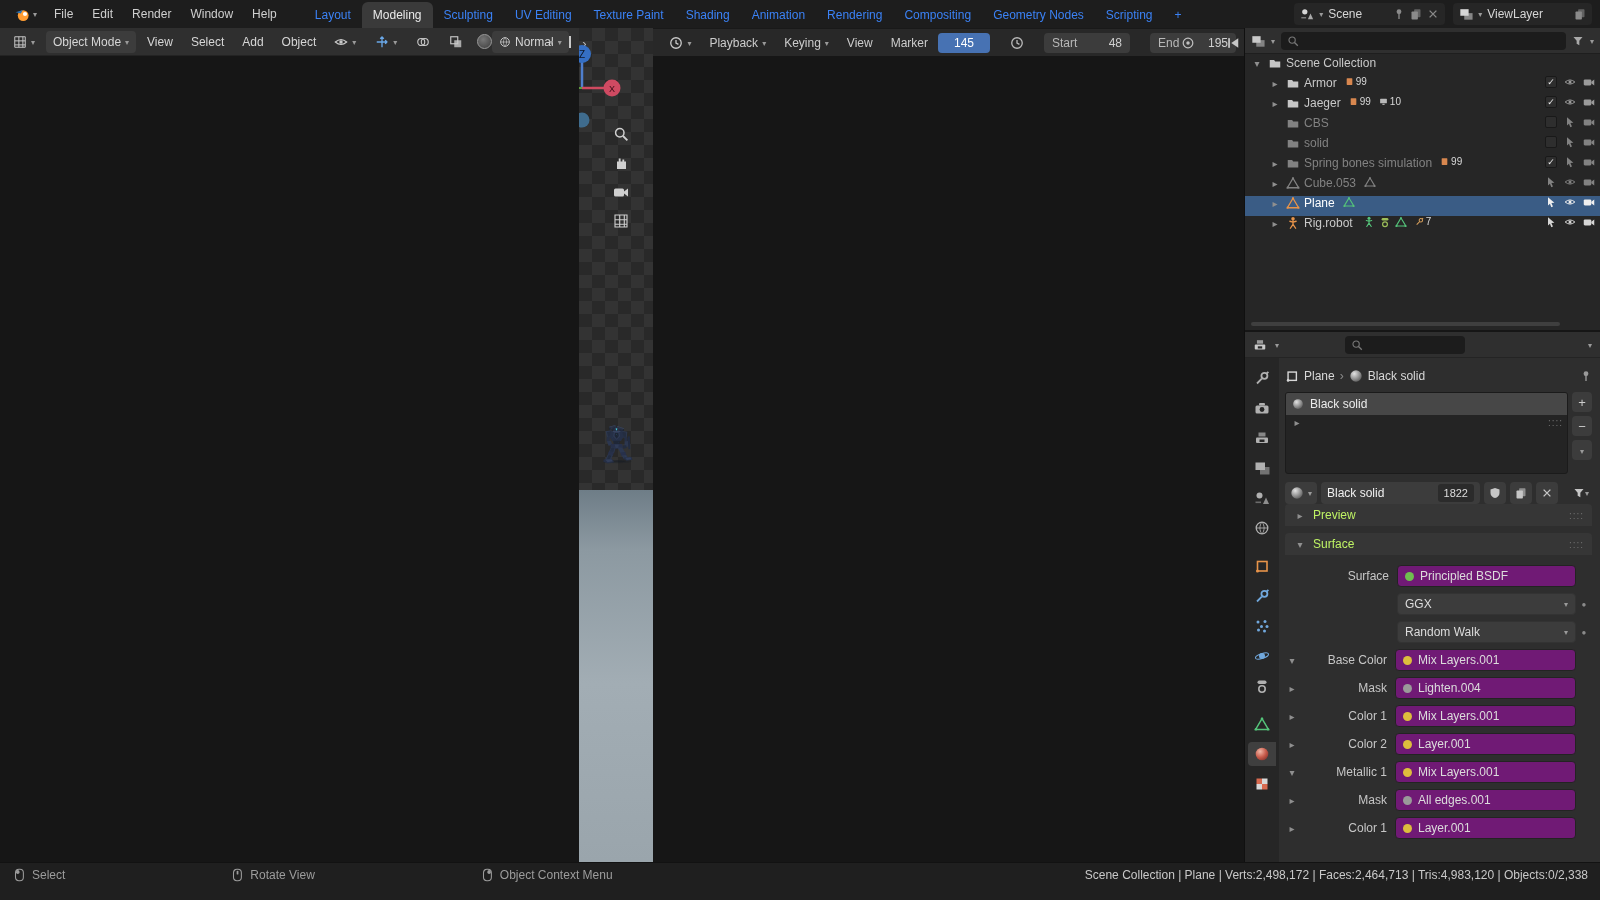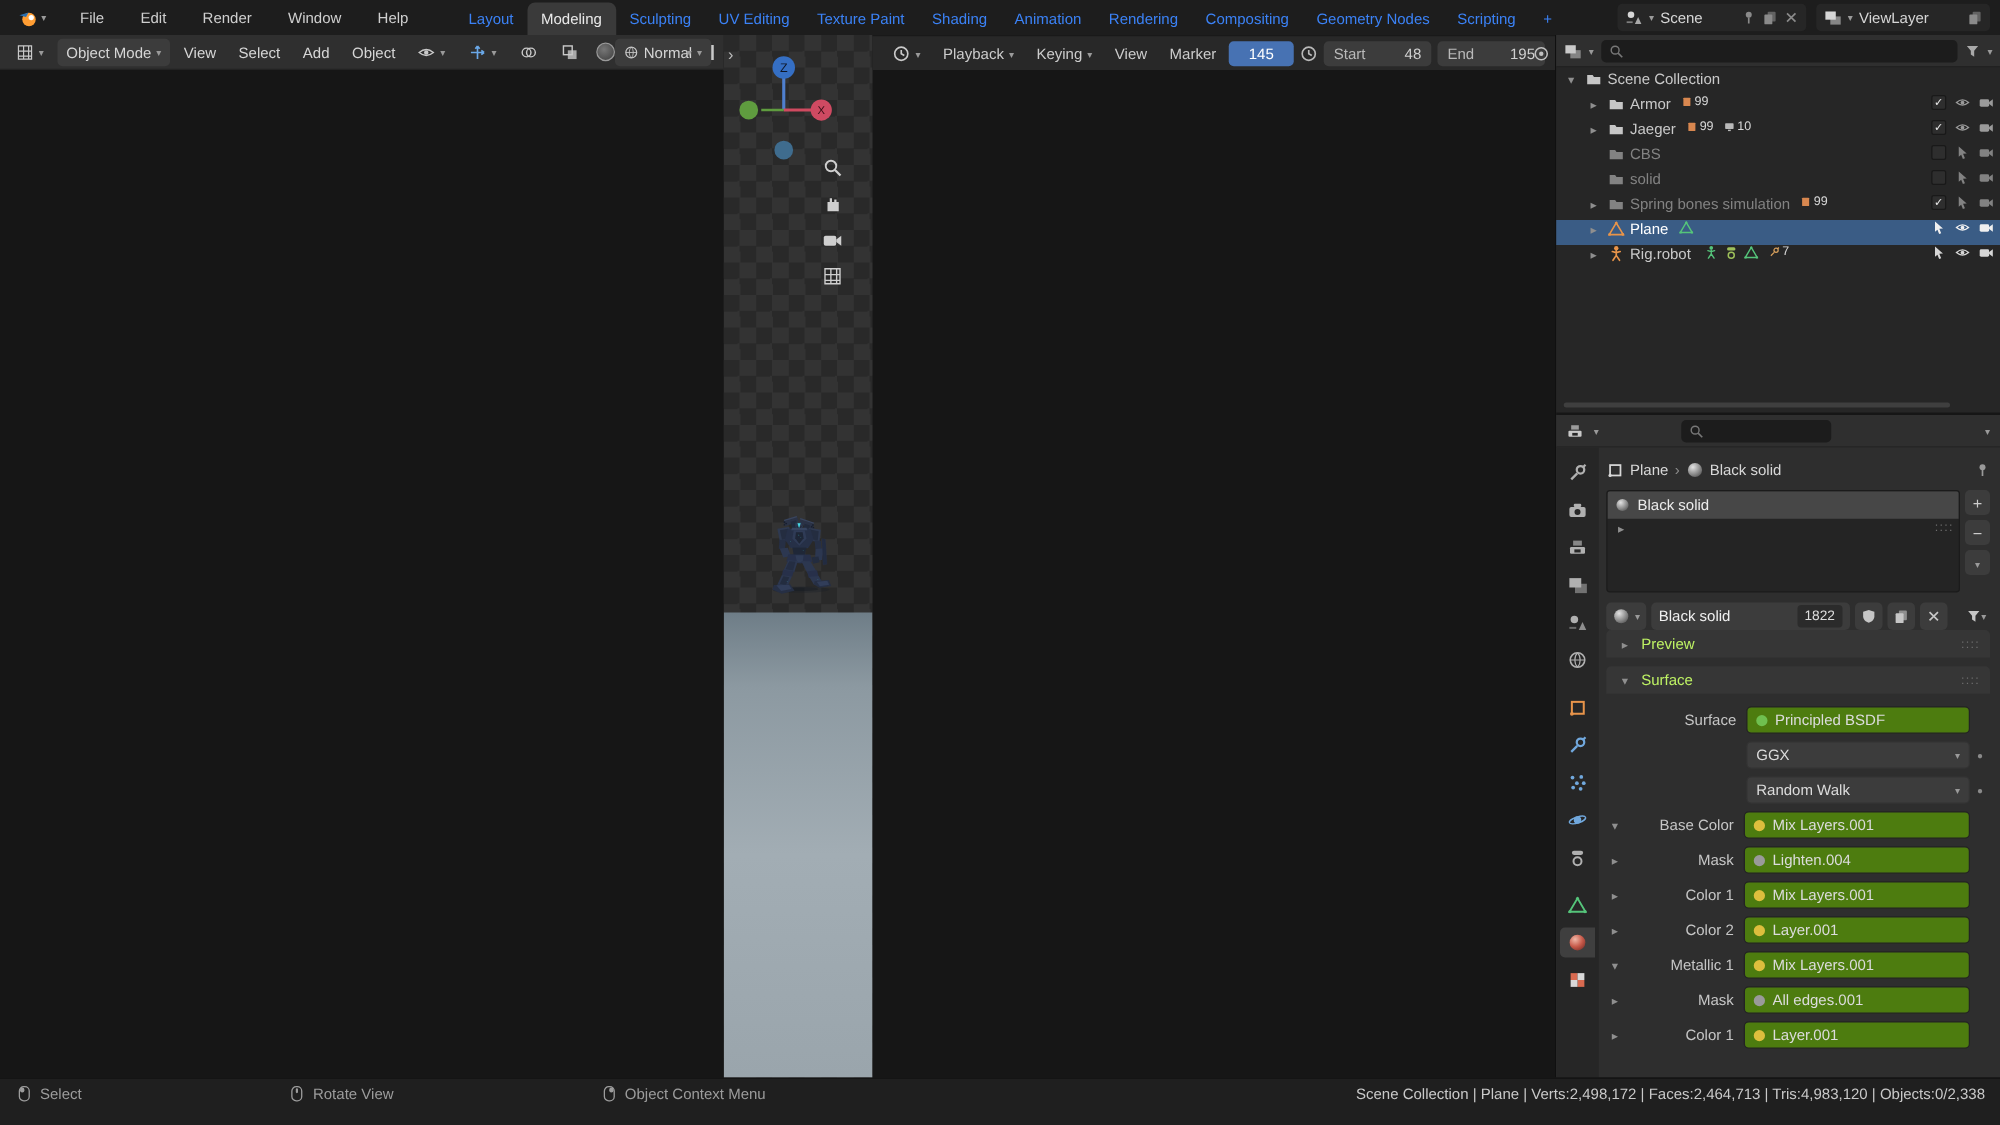--- a/index.html
+++ b/index.html
@@ -8,21 +8,21 @@
 .app{width:1600px;height:900px;display:flex;flex-direction:column}
 .ic{width:14px;height:14px;flex:none;display:block}
 .ic12{width:12px;height:12px}
 .ic16{width:16px;height:16px}
 .caret{display:inline-block;flex:none}
 .caret::after{content:"\25BE";font-size:8px;color:#9a9a9a;position:relative;top:-1px}
 .exp{width:14px;flex:none;text-align:center}
 .exp::after{content:"\25B8";color:#8f8f8f;font-size:10px}
 .exp.open::after{content:"\25BE"}
 
-.topbar{height:28px;background:#1d1d1d;display:flex;align-items:center;padding:0 8px;gap:13px;flex:none}
+.topbar{height:28px;background:#1d1d1d;display:flex;align-items:center;padding:0 8px;gap:3px;flex:none}
 .logo{display:flex;align-items:center;gap:3px;padding:0 6px}
 .menu-item{padding:4px 8px;border-radius:4px;color:#cfcfcf}
 .tabs{display:flex;align-items:flex-end;height:28px;margin-left:16px}
 .tab{padding:6px 11px;color:#3b82f6;border-radius:6px 6px 0 0}
 .tab.active{background:#3a3a3a;color:#eaeaea}
 .topbar-right{margin-left:auto;display:flex;align-items:center;gap:8px}
 .idblock{display:flex;align-items:center;gap:5px;background:#262626;border-radius:4px;height:22px;padding:0 6px;color:#d6d6d6}
 .idblock .ghost{color:#8a8a8a}
 
 .main{flex:1;display:flex;min-height:0}
@@ -91,37 +91,37 @@
 .grip::after{content:"::::"}
 .namerow{display:flex;align-items:center;gap:4px;margin-top:8px}
 .dropbtn{height:22px;background:#3c3c3c;border-radius:4px;display:flex;align-items:center;gap:4px;padding:0 5px}
 .namefield{flex:1;height:22px;background:#3c3c3c;border-radius:4px;display:flex;align-items:center;padding:0 6px;gap:6px;color:#f0f0f0;min-width:0}
 .chip{background:#2b2b2b;height:18px;padding:0 6px;border-radius:3px;font-size:11px;color:#ddd;display:flex;align-items:center;margin-left:auto}
 .iconbtn{width:22px;height:22px;background:#3c3c3c;border-radius:4px;display:flex;align-items:center;justify-content:center;color:#c6c6c6}
 .panelhdr{height:22px;background:#363636;border-radius:4px 4px 0 0;display:flex;align-items:center;gap:6px;padding:0 8px;color:#bef264;position:relative;flex:none}
 .panelhdr .grip{position:absolute;right:8px}
 .prow{display:flex;align-items:center;height:24px;margin-top:4px;flex:none}
 .prow .plabel{width:96px;text-align:right;padding-right:8px;color:#c6c6c6;flex:none;white-space:nowrap}
-.pvalue{flex:1;height:22px;background:#4d7c0f;border:1px solid #232323;border-radius:4px;display:flex;align-items:center;gap:6px;padding:0 7px;color:#dcdcdc;min-width:0}
+.pvalue{flex:1;height:22px;background:#701a75;border:1px solid #232323;border-radius:4px;display:flex;align-items:center;gap:6px;padding:0 7px;color:#dcdcdc;min-width:0}
 .pvalue.menu{background:#3c3c3c;border-color:#333}
 .pvalue.menu .caret{margin-left:auto}
 .dotbtn{width:16px;display:flex;justify-content:center;color:#8a8a8a;flex:none}
 .dotbtn::after{content:"\25CF";font-size:8px}
 .sockdot{width:9px;height:9px;border-radius:50%;flex:none}
 .sock-green{background:#6fbf4f}
 .sock-yellow{background:#ddbe3d}
 .sock-gray{background:#9a9a9a}
 .ellip{white-space:nowrap;overflow:hidden;text-overflow:ellipsis}
 
 .timeline{height:28px;background:#282828;border-top:1px solid #191919;display:flex;align-items:center;padding:0 8px;gap:2px;position:relative;flex:none}
 .tmenu{padding:4px 8px;color:#cccccc;display:flex;align-items:center;gap:4px}
 .transport{position:absolute;left:570px;display:flex;gap:3px;align-items:center;color:#c6c6c6}
 .tbtn{width:20px;height:20px;display:flex;align-items:center;justify-content:center;border-radius:3px}
 .reccircle{position:absolute;left:528px;color:#c0c0c0}
-.tl-right{margin-left:auto;display:flex;align-items:center;gap:5px}
+.tl-right{margin-left:auto;display:flex;align-items:center;gap:20px}
 .frame-field{background:#4772b3;color:#fff;height:20px;border-radius:4px;display:flex;align-items:center;justify-content:center;width:52px}
 .range-field{background:#3c3c3c;height:20px;border-radius:4px;display:flex;align-items:center;justify-content:space-between;width:86px;padding:0 8px}
 .range-field .rlab{color:#b9b9b9}
 
 .statusbar{height:38px;background:#1f1f1f;border-top:1px solid #121212;display:flex;align-items:flex-start;padding:5px 12px 0;color:#9c9c9c;flex:none}
 .hint{display:flex;align-items:center;gap:6px;margin-right:165px}
 .stats{margin-left:auto;color:#c9c9c9}
 .defs-svg{position:absolute;width:0;height:0;overflow:hidden}
 </style>
 </head>
@@ -742,20 +742,42 @@
             <span class="oright">
               <span class="cb checked"></span>
               <svg class="ic ic12">
                   <use href="#i-ptr"></use>
                 </svg>
               <svg class="ic ic12">
                   <use href="#i-cam"></use>
                 </svg>
             </span>
           </div>
+          <div class="orow dim">
+            <span class="ind"></span>
+              <span class="exp"></span>
+            <svg class="ic c-orange">
+                <use href="#i-tri"></use>
+              </svg>
+            <span class="lbl">Cube.053</span>
+            <svg class="ic ic12 c-green" style="margin-left:4px">
+                <use href="#i-tri"></use>
+              </svg>
+            <span class="oright">
+              <svg class="ic ic12">
+                  <use href="#i-ptr"></use>
+                </svg>
+              <svg class="ic ic12">
+                  <use href="#i-eye"></use>
+                </svg>
+              <svg class="ic ic12">
+                  <use href="#i-cam"></use>
+                </svg>
+            </span>
+          </div>
           <div class="orow sel">
             <span class="ind"></span>
               <span class="exp"></span>
             <svg class="ic c-orange">
                 <use href="#i-tri"></use>
               </svg>
             <span class="lbl">Plane</span>
             <svg class="ic ic12 c-green" style="margin-left:4px">
                 <use href="#i-tri"></use>
               </svg>

